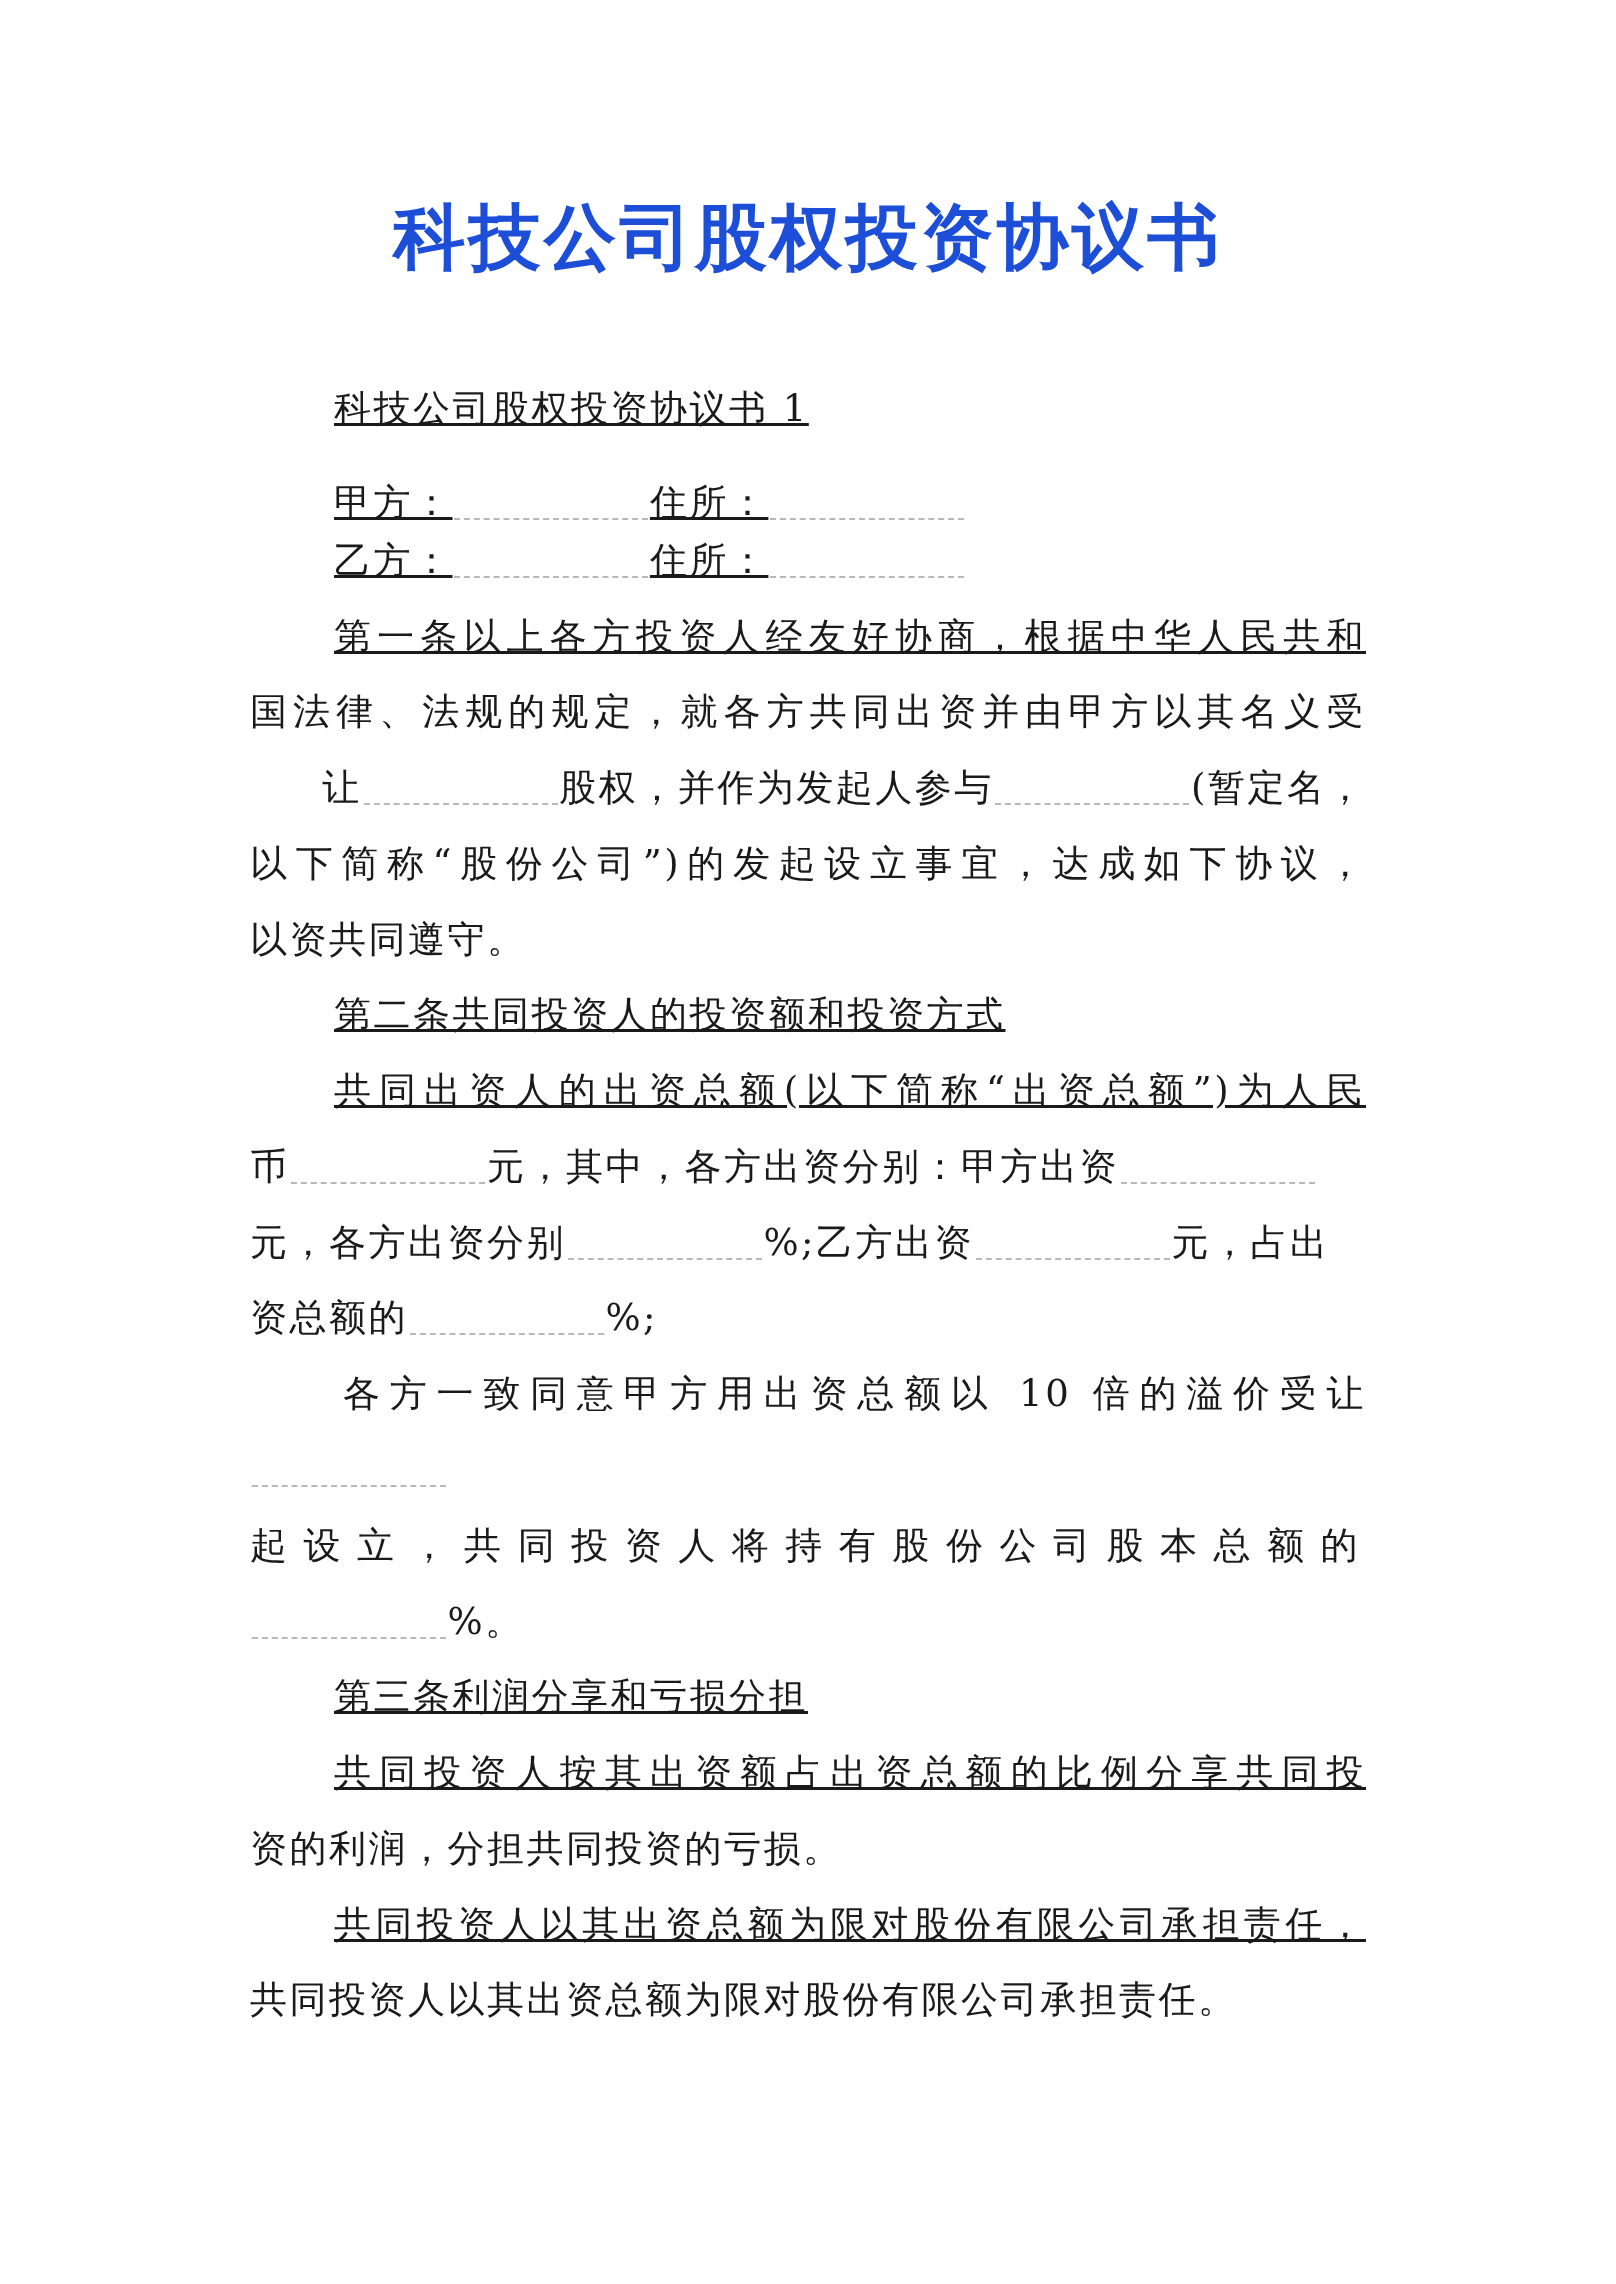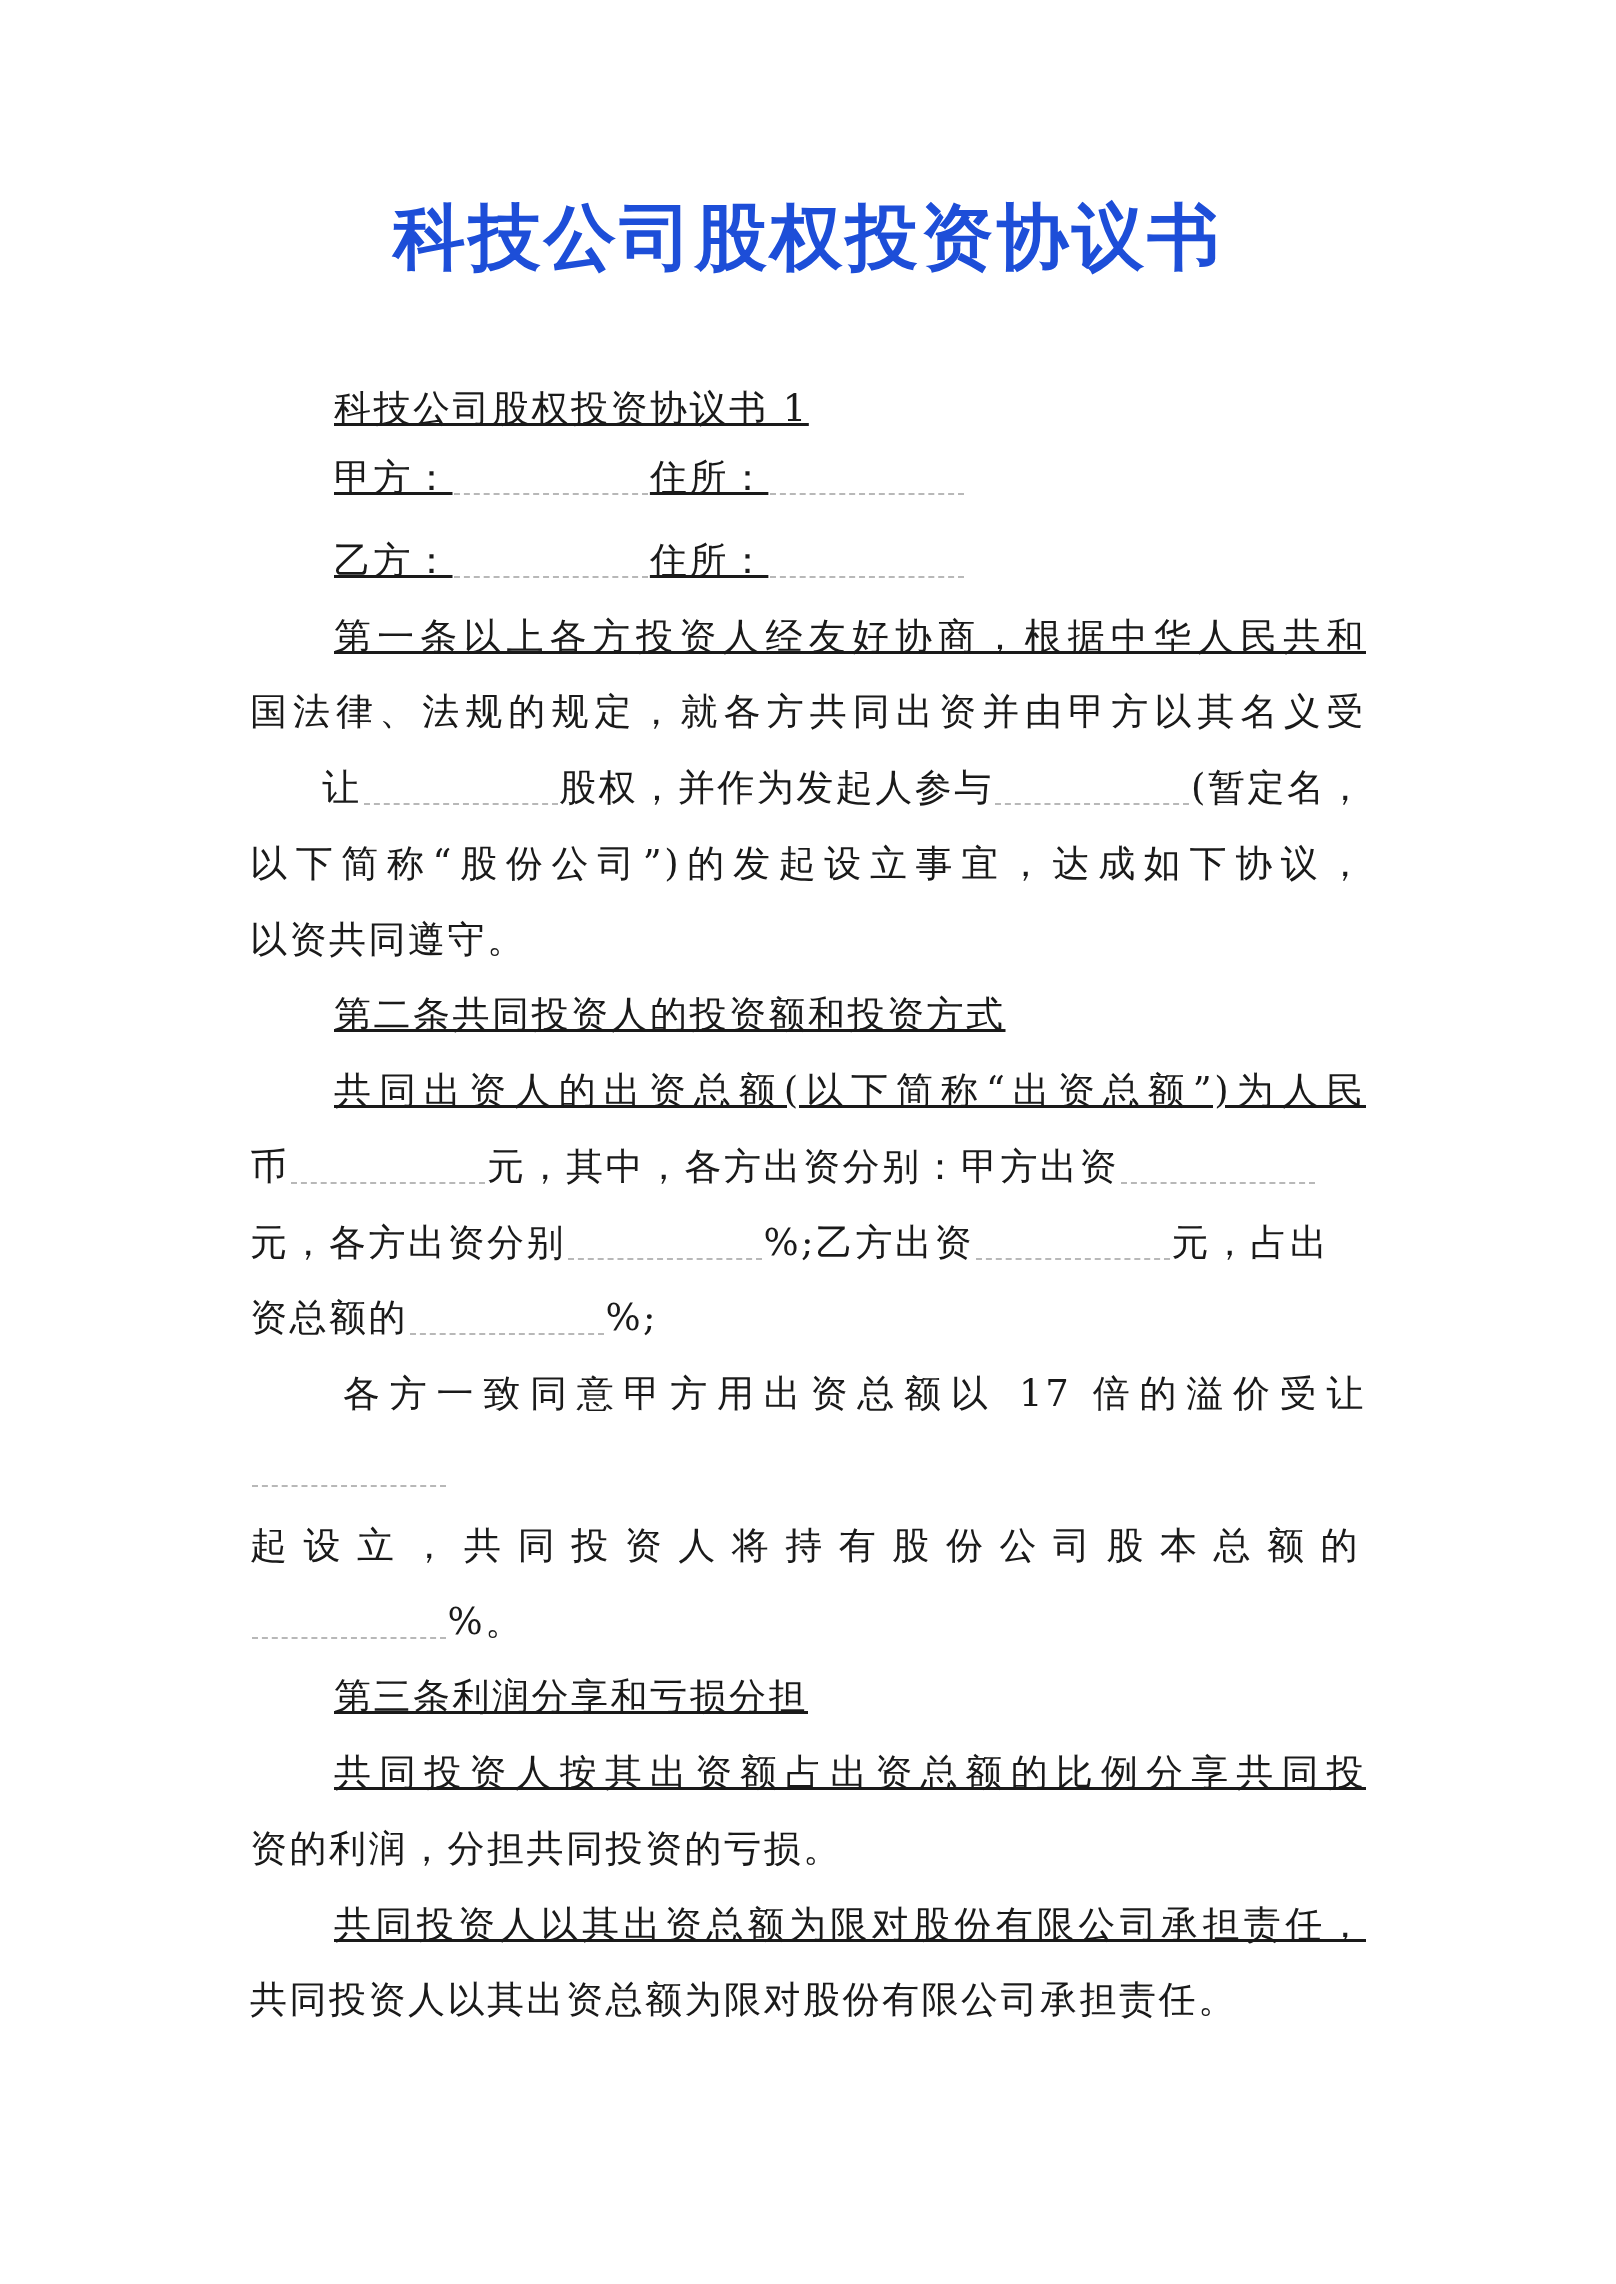--- a/index.html
+++ b/index.html
@@ -65,21 +65,21 @@
 </style>
 </head>
 <body>
 
 <div class="page">
 
   <div class="title">科技公司股权投资协议书</div>
 
   <div class="line indent" style="top:371px">科技公司股权投资协议书 1</div>
 
-  <div class="line indent" style="top:440px">
+  <div class="line indent" style="top:465px">
     <span>甲方：</span><span class="blank"></span><span>住所：</span><span class="blank"></span>
   </div>
 
   <div class="line indent" style="top:523px">
     <span>乙方：</span><span class="blank"></span><span>住所：</span><span class="blank"></span>
   </div>
 
   <div>
     <div class="line indent justify" style="top:599px">
       <span>第一条以上各方投资人经友好协商，根据中华人民共和</span>
@@ -108,21 +108,21 @@
       <span>币</span><span class="blank"></span><span>元，其中，各方出资分别：甲方出资</span><span class="blank"></span>
     </div>
     <div class="line" style="top:1205px">
       <span>元，各方出资分别</span><span class="blank"></span><span>%;乙方出资</span><span class="blank"></span><span>元，占出</span>
     </div>
     <div class="line" style="top:1280px">
       <span>资总额的</span><span class="blank"></span><span>%;</span>
     </div>
 
     <div class="line indent2 justify" style="top:1356px">
-      <span>各方一致同意甲方用出资总额以 17 倍的溢价受让</span>
+      <span>各方一致同意甲方用出资总额以 10 倍的溢价受让</span>
     </div>
     <div class="line" style="top:1432px">
       <span class="blank"></span>
     </div>
     <div class="line justify" style="top:1508px; letter-spacing:8.4px;">
       <span>起设立，共同投资人将持有股份公司股本总额的</span>
     </div>
     <div class="line" style="top:1584px">
       <span class="blank"></span><span>%。</span>
     </div>

